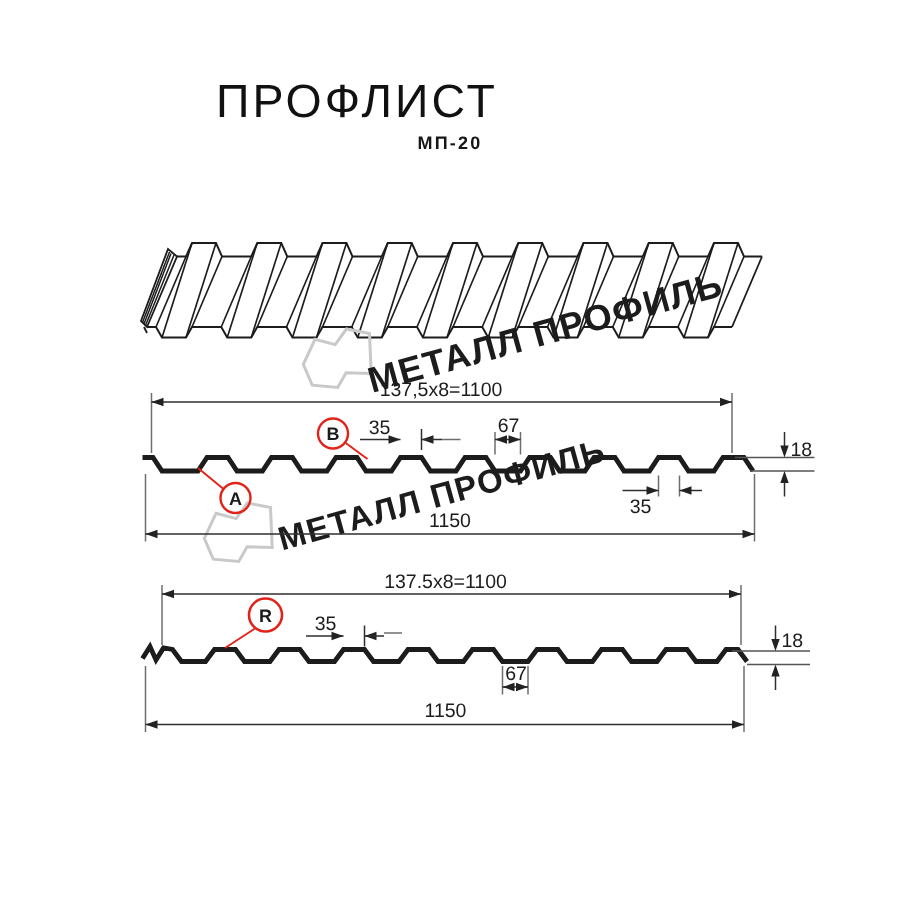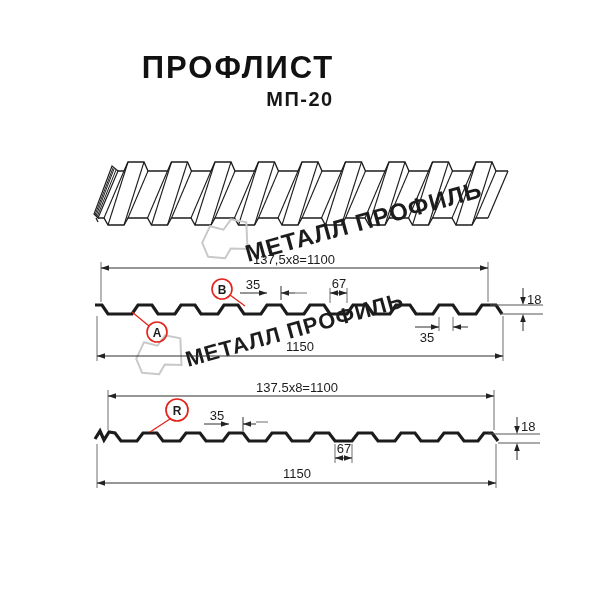--- a/index.html
+++ b/index.html
@@ -1,21 +1,21 @@
 <!DOCTYPE html>
 <html><head>
 <meta charset="utf-8">
 <style>
   html,body{margin:0;padding:0;background:#ffffff;}
   .page{position:relative;width:600px;height:600px;background:#ffffff;overflow:hidden;
         font-family:"Liberation Sans",sans-serif;}
   .title{position:absolute;top:50px;left:0;width:476px;text-align:center;
-         font-size:31px;font-weight:bold;letter-spacing:2px;color:#111;}
+         font-size:31px;font-weight:normal;letter-spacing:2px;color:#111;}
   .subtitle{position:absolute;top:88px;left:0;width:600px;text-align:center;
-         font-size:20px;font-weight:600;letter-spacing:1.5px;color:#161616;}
+         font-size:12px;font-weight:600;letter-spacing:1.5px;color:#161616;}
   .footer{position:absolute;top:529px;left:0;width:600px;text-align:center;
          font-size:15px;font-weight:500;letter-spacing:1.2px;color:#141414;}
   svg{position:absolute;left:0;top:0;}
   svg text{font-family:"Liberation Sans",sans-serif;fill:#1c1c1c;}
   .dim{font-size:13px;}
   .mark{font-size:12px;font-weight:600;}
   .wmtxt{font-size:24px;font-weight:bold;letter-spacing:1px;}
   .wmtxt2{font-size:22px;font-weight:bold;letter-spacing:1px;}
 </style>
 </head>

